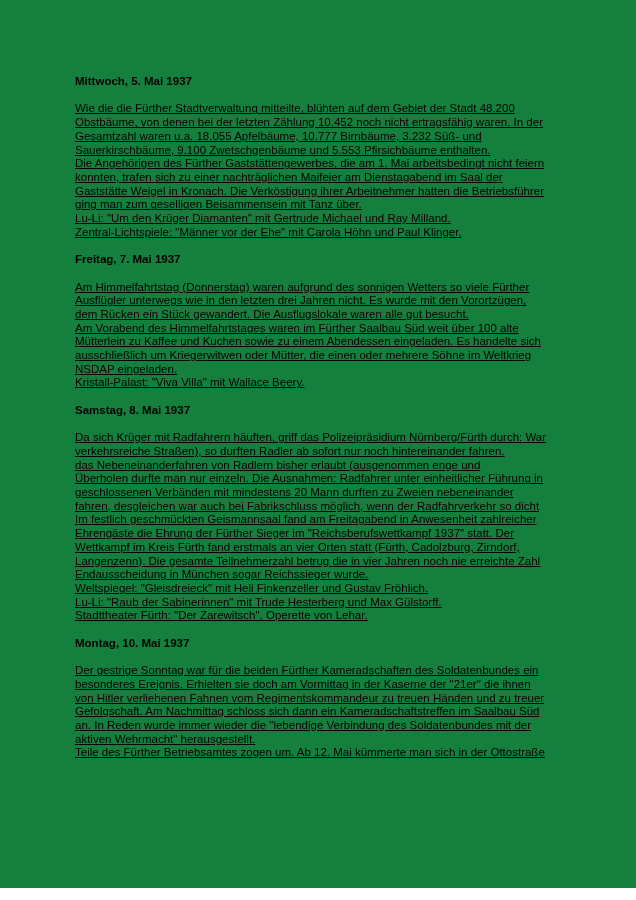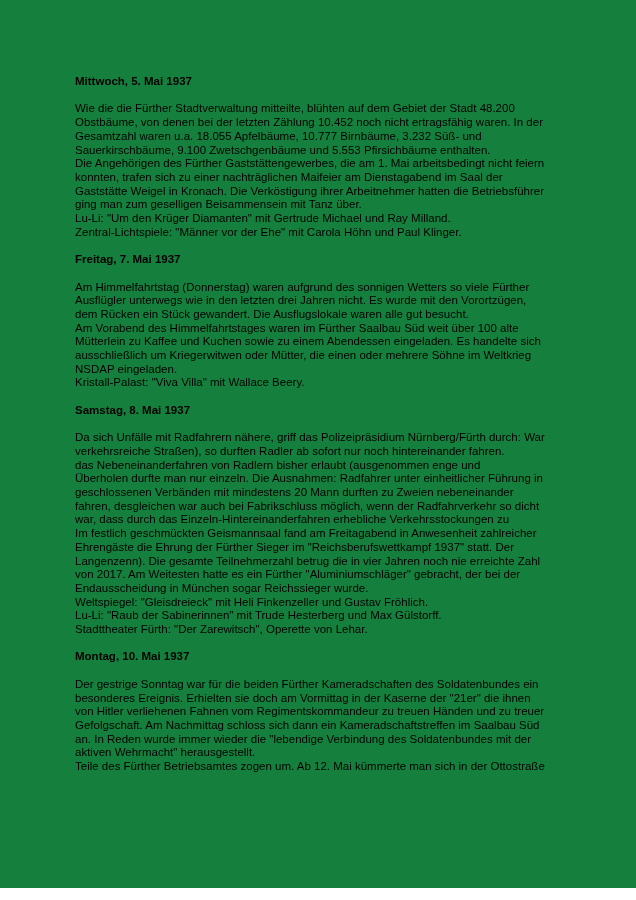--- a/index.html
+++ b/index.html
@@ -27,20 +27,21 @@
     font-weight: bold;
     margin: 13.7px 0 13.7px 0;
     white-space: nowrap;
   }
   .section:first-child .section-heading {
     margin-top: 0;
   }
   .text-line {
     white-space: nowrap;
     min-height: 13.7px;
+    text-decoration: underline;
   }
 </style>
 </head>
 <body>
 
 <div class="page">
   <div id="document-content">
       <div class="section">
         <div class="section-heading">Mittwoch, 5. Mai 1937</div>
         <div class="text-line">Wie die die Fürther Stadtverwaltung mitteilte, blühten auf dem Gebiet der Stadt 48.200</div>
@@ -60,31 +61,30 @@
         <div class="text-line">Ausflügler unterwegs wie in den letzten drei Jahren nicht. Es wurde mit den Vorortzügen,</div>
         <div class="text-line">dem Rücken ein Stück gewandert. Die Ausflugslokale waren alle gut besucht.</div>
         <div class="text-line">Am Vorabend des Himmelfahrtstages waren im Fürther Saalbau Süd weit über 100 alte</div>
         <div class="text-line">Mütterlein zu Kaffee und Kuchen sowie zu einem Abendessen eingeladen. Es handelte sich</div>
         <div class="text-line">ausschließlich um Kriegerwitwen oder Mütter, die einen oder mehrere Söhne im Weltkrieg</div>
         <div class="text-line">NSDAP eingeladen.</div>
         <div class="text-line">Kristall-Palast: "Viva Villa" mit Wallace Beery.</div>
       </div>
       <div class="section">
         <div class="section-heading">Samstag, 8. Mai 1937</div>
-        <div class="text-line">Da sich Unfälle mit Radfahrern nähere, griff das Polizeipräsidium Nürnberg/Fürth durch: War</div>
+        <div class="text-line">Da sich Krüger mit Radfahrern häuften, griff das Polizeipräsidium Nürnberg/Fürth durch: War</div>
         <div class="text-line">verkehrsreiche Straßen), so durften Radler ab sofort nur noch hintereinander fahren.</div>
         <div class="text-line">das Nebeneinanderfahren von Radlern bisher erlaubt (ausgenommen enge und</div>
         <div class="text-line">Überholen durfte man nur einzeln. Die Ausnahmen: Radfahrer unter einheitlicher Führung in</div>
         <div class="text-line">geschlossenen Verbänden mit mindestens 20 Mann durften zu Zweien nebeneinander</div>
         <div class="text-line">fahren, desgleichen war auch bei Fabrikschluss möglich, wenn der Radfahrverkehr so dicht</div>
-        <div class="text-line">war, dass durch das Einzeln-Hintereinanderfahren erhebliche Verkehrsstockungen zu</div>
         <div class="text-line">Im festlich geschmückten Geismannsaal fand am Freitagabend in Anwesenheit zahlreicher</div>
         <div class="text-line">Ehrengäste die Ehrung der Fürther Sieger im "Reichsberufswettkampf 1937" statt. Der</div>
+        <div class="text-line">Wettkampf im Kreis Fürth fand erstmals an vier Orten statt (Fürth, Cadolzburg, Zirndorf,</div>
         <div class="text-line">Langenzenn). Die gesamte Teilnehmerzahl betrug die in vier Jahren noch nie erreichte Zahl</div>
-        <div class="text-line">von 2017. Am Weitesten hatte es ein Fürther "Aluminiumschläger" gebracht, der bei der</div>
         <div class="text-line">Endausscheidung in München sogar Reichssieger wurde.</div>
         <div class="text-line">Weltspiegel: "Gleisdreieck" mit Heli Finkenzeller und Gustav Fröhlich.</div>
         <div class="text-line">Lu-Li: "Raub der Sabinerinnen" mit Trude Hesterberg und Max Gülstorff.</div>
         <div class="text-line">Stadttheater Fürth: "Der Zarewitsch", Operette von Lehar.</div>
       </div>
       <div class="section">
         <div class="section-heading">Montag, 10. Mai 1937</div>
         <div class="text-line">Der gestrige Sonntag war für die beiden Fürther Kameradschaften des Soldatenbundes ein</div>
         <div class="text-line">besonderes Ereignis. Erhielten sie doch am Vormittag in der Kaserne der "21er" die ihnen</div>
         <div class="text-line">von Hitler verliehenen Fahnen vom Regimentskommandeur zu treuen Händen und zu treuer</div>

